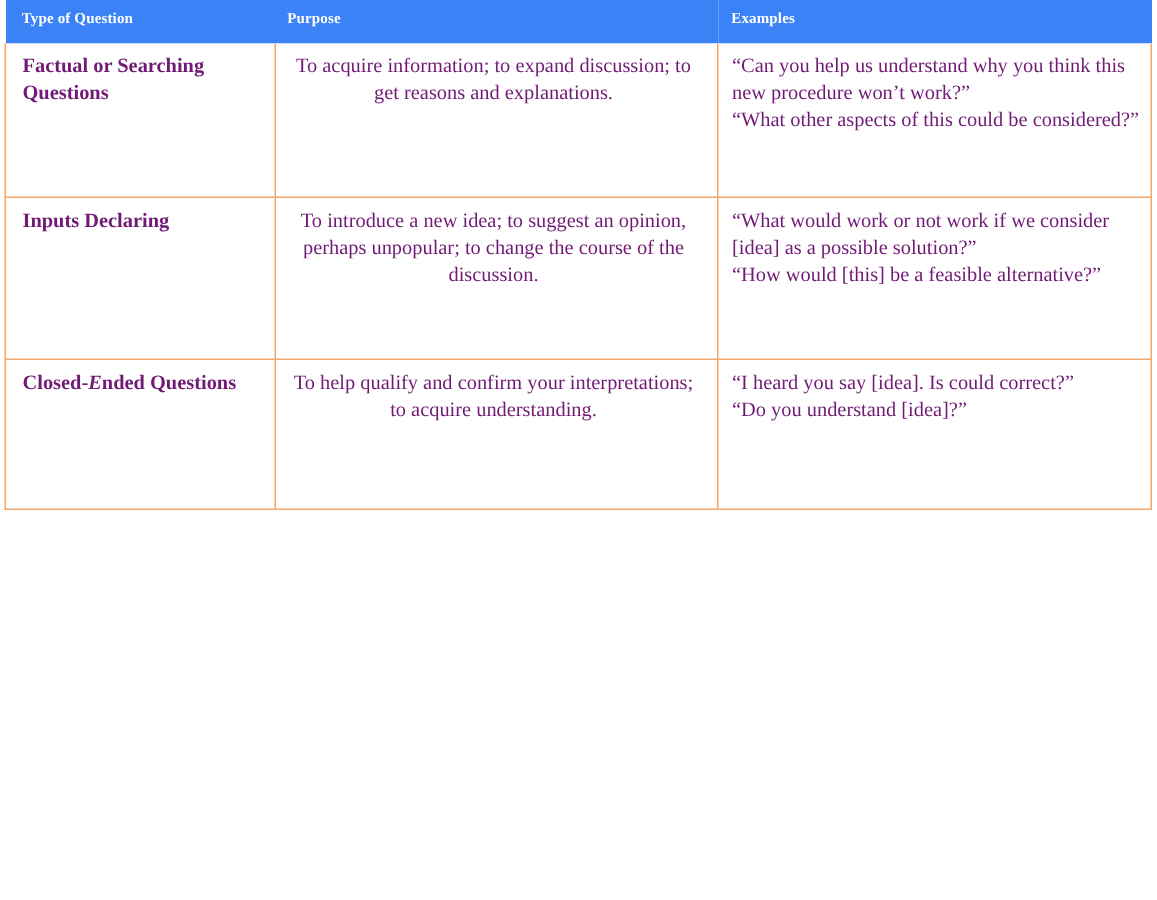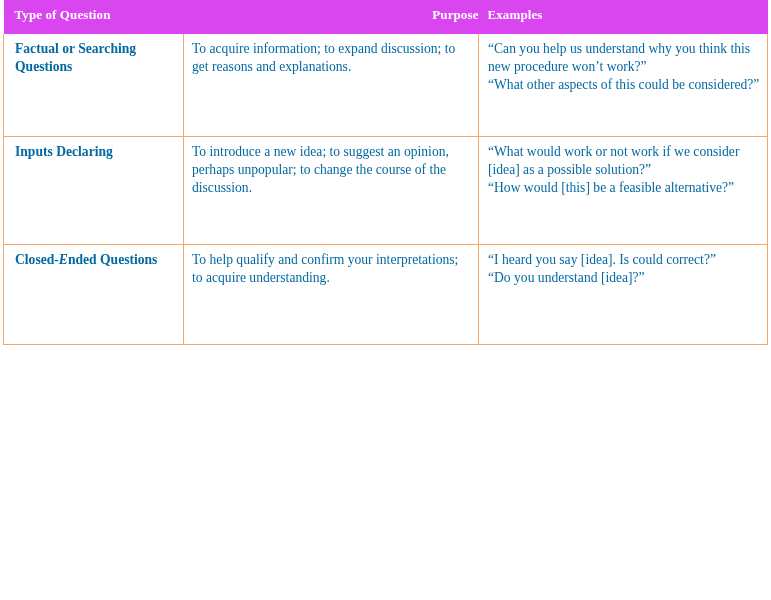--- a/index.html
+++ b/index.html
@@ -22,55 +22,56 @@
     border-collapse: collapse;
     table-layout: fixed;
   }
 
   #question-table col.col-type    { width: 180px; }
   #question-table col.col-purpose { width: 295px; }
   #question-table col.col-example { width: 289px; }
 
   
   thead th {
-    background: #d946ef;
+    background: #3b82f6;
     color: #ffffff;
     font-family: "Liberation Serif", "DejaVu Serif", serif;
     font-weight: bold;
-    font-size: 13px;
+    font-size: 10px;
     text-align: left;
     vertical-align: top;
     padding: 7px 0 11px 11px;
     border: none;
     letter-spacing: 0.1px;
   }
   thead th.h-type    { padding-left: 11px; }
-  thead th.h-purpose { padding-left: 8px; text-align: right; }
+  thead th.h-purpose { padding-left: 8px; }
   thead th.h-example { padding-left: 9px; }
 
   
   tbody td {
     border-left: 1.5px solid #F3A86A;
     border-right: 1.5px solid #F3A86A;
     border-bottom: 1.5px solid #F3A86A;
     border-top: none;
     vertical-align: top;
     font-size: 13.6px;
     line-height: 1.33;
-    color: #0369a1;
+    color: #701a75;
     padding: 6px 10px 6px 11px;
     background: #ffffff;
   }
   tbody tr td.cell-type {
     font-weight: bold;
     padding-right: 6px;
   }
   tbody tr td.cell-purpose {
     padding-left: 8px;
     padding-right: 12px;
+    text-align: center;
   }
   tbody tr td.cell-example {
     padding-left: 9px;
     padding-right: 6px;
   }
 
   
   tbody tr.r0 td { height: 90px; }
   tbody tr.r1 td { height: 84px; }
   tbody tr.r2 td { height: 95px; }

